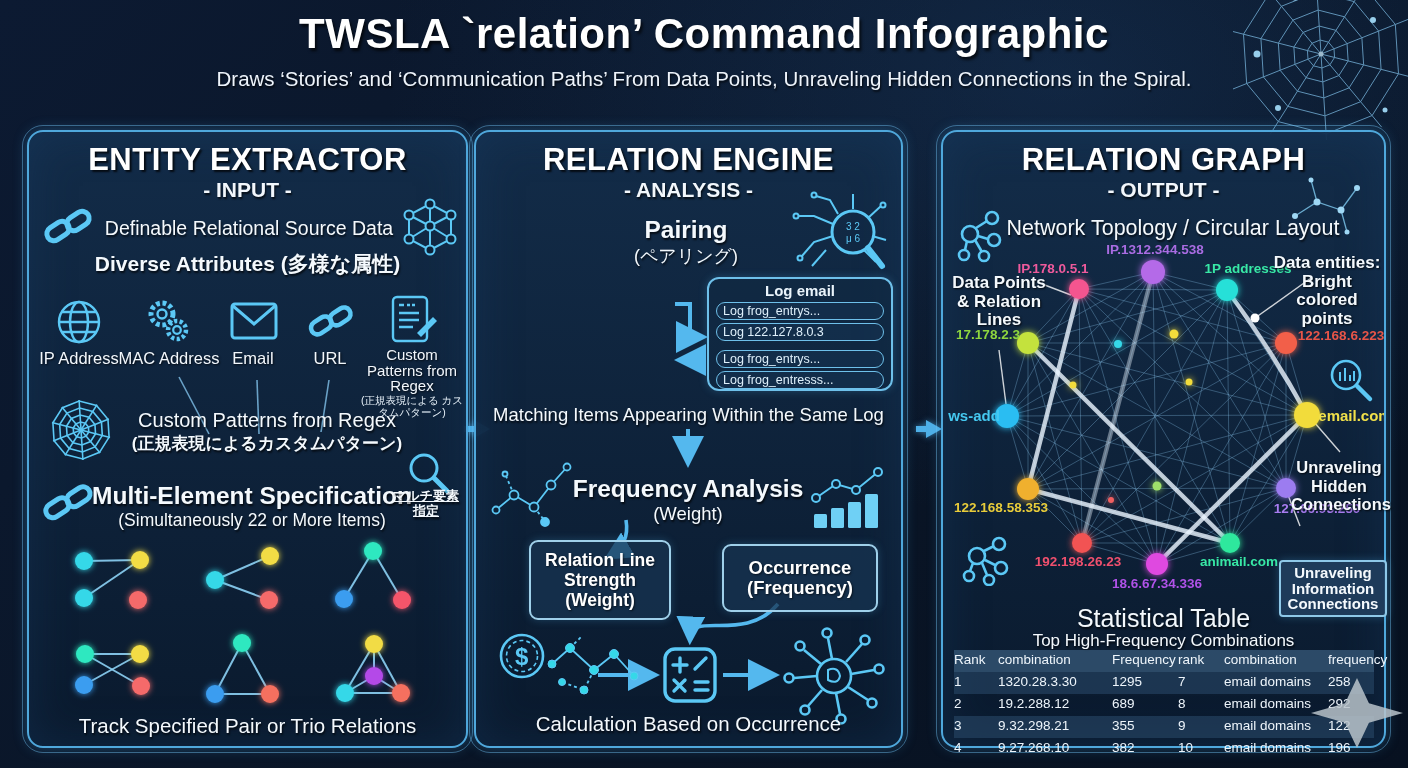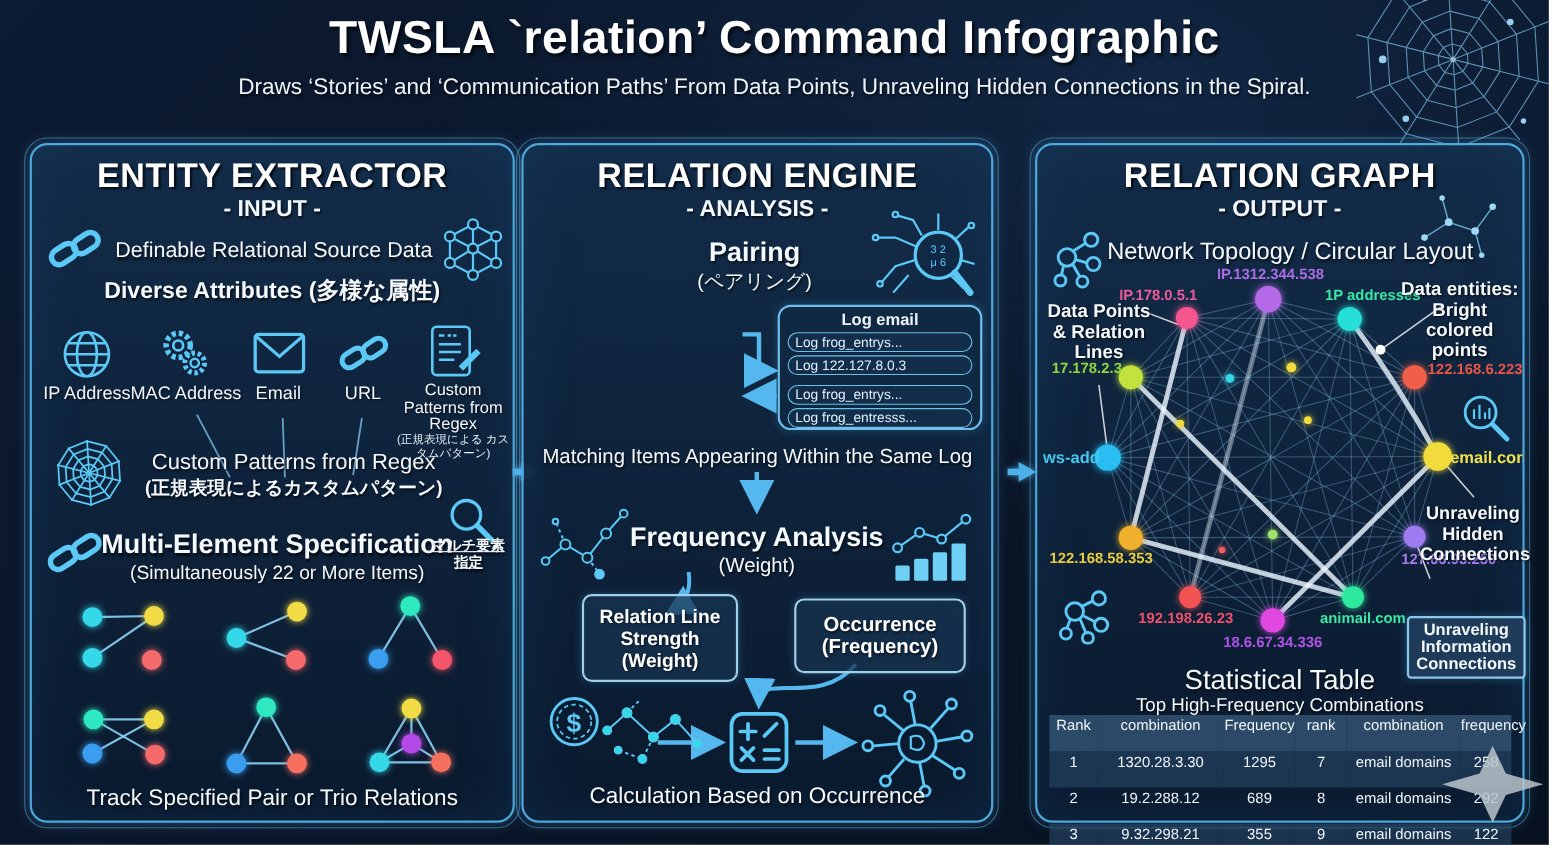--- a/index.html
+++ b/index.html
@@ -45,21 +45,21 @@
     filter:drop-shadow(0 0 3px rgba(80,180,240,.7));}
   .flow-tail{position:absolute;width:11px;height:6px;background:#4fb0e8;
     filter:drop-shadow(0 0 3px rgba(80,180,240,.7));}
   .callout{color:#f4f9fd;font-size:17px;line-height:18.5px;font-weight:bold;
     text-shadow:1px 1px 2px rgba(0,0,0,.8);text-align:center;}
   .infobox{border:2px solid #8ec8e8;border-radius:4px;background:rgba(32,62,94,.9);
     font-size:15px;line-height:15.5px;font-weight:bold;text-align:center;color:#f4f9fd;
     padding:3px 2px;box-shadow:0 0 8px rgba(80,180,235,.3);}
   .stat-table{position:absolute;left:11px;top:518px;width:420px;display:grid;
     grid-template-columns:44px 114px 66px 46px 104px 46px;font-size:13.5px;color:#eef5fb;}
-  .stat-table .cell{height:33px;line-height:19px;text-align:center;white-space:nowrap;}
+  .stat-table .cell{height:22px;line-height:19px;text-align:left;white-space:nowrap;}
   .stat-table .hdr{background:rgba(52,86,118,.8);}
   .stat-table .odd{background:rgba(40,72,104,.6);}
   .diamond{position:absolute;left:368px;top:546px;width:92px;height:70px;background:#b9c3ca;opacity:.85;
     clip-path:polygon(50% 0,63% 36%,100% 50%,63% 64%,50% 100%,37% 64%,0 50%,37% 36%);}
   .jp-small{font-size:10.5px;line-height:11.5px;color:#e8f2fa;}
 </style>
 </head>
 <body>
 
 <svg class="abs" style="left:1233px;top:-10px;" width="175" height="150" viewBox="0 0 175 150">

